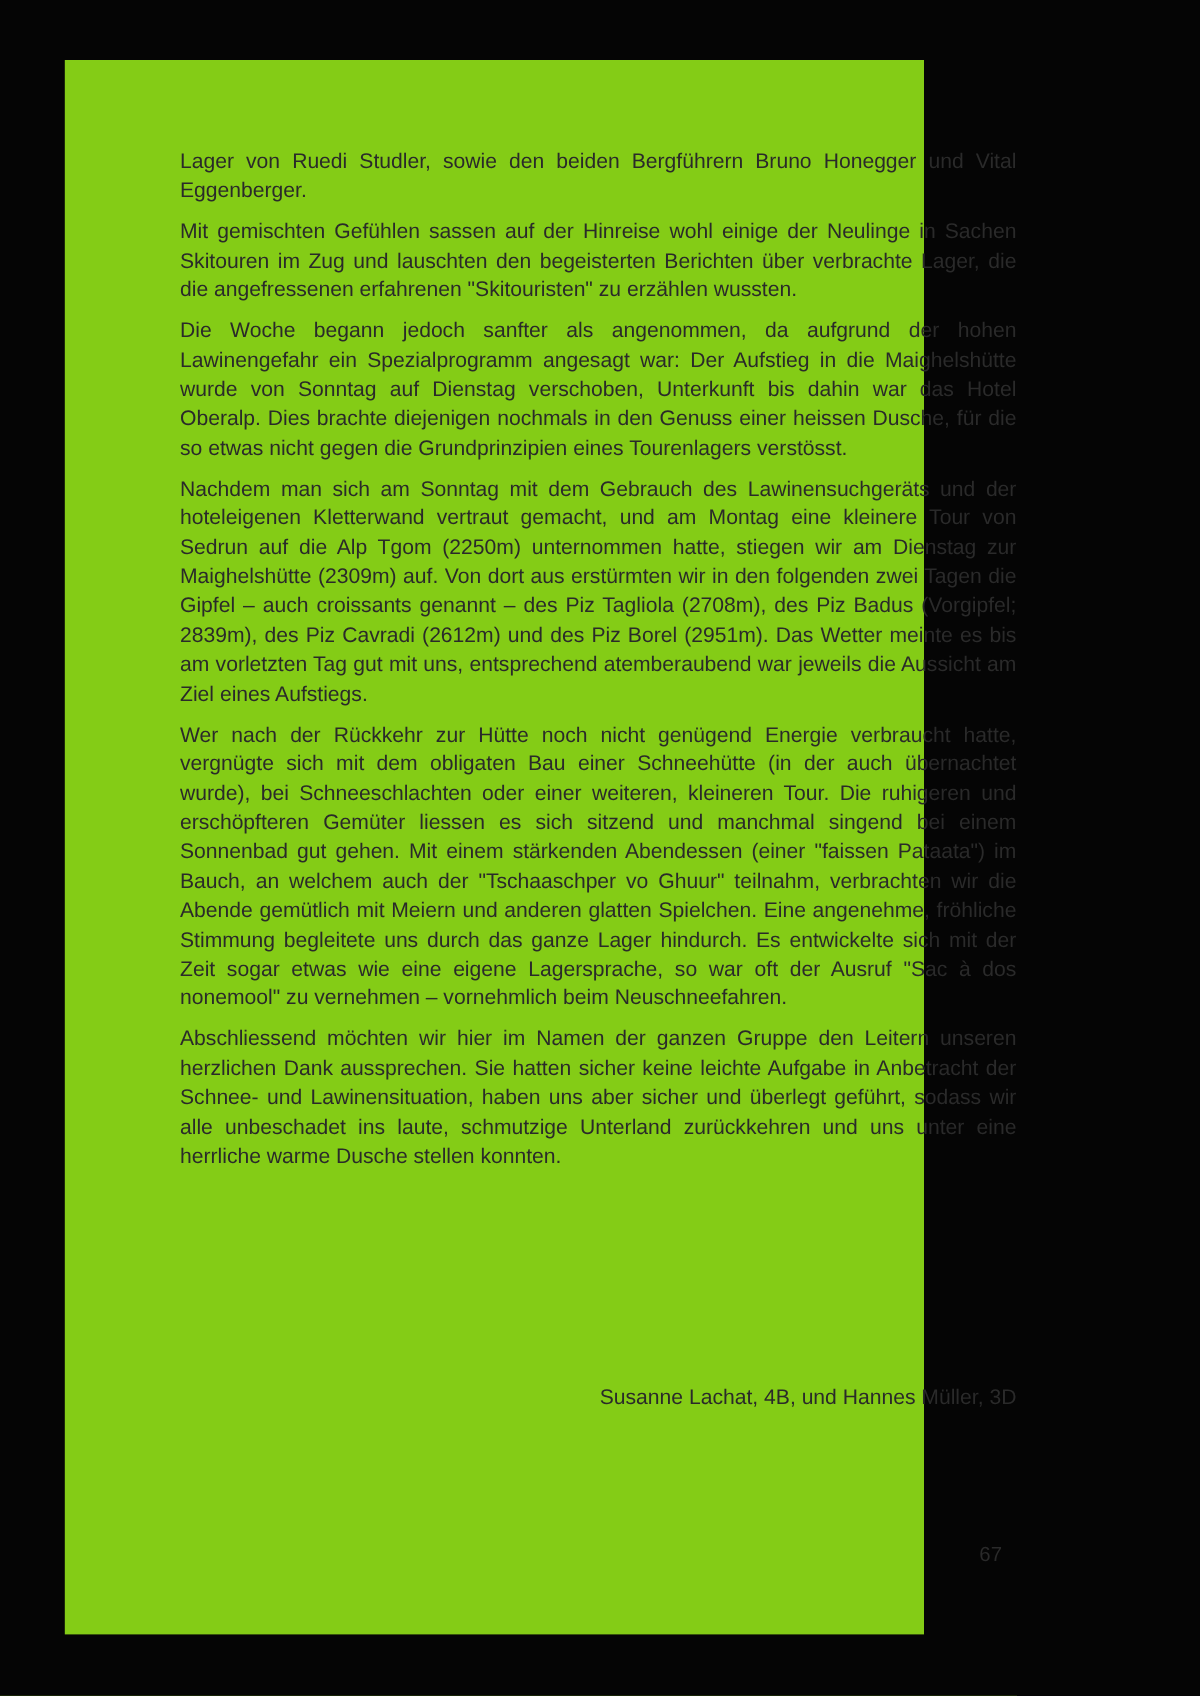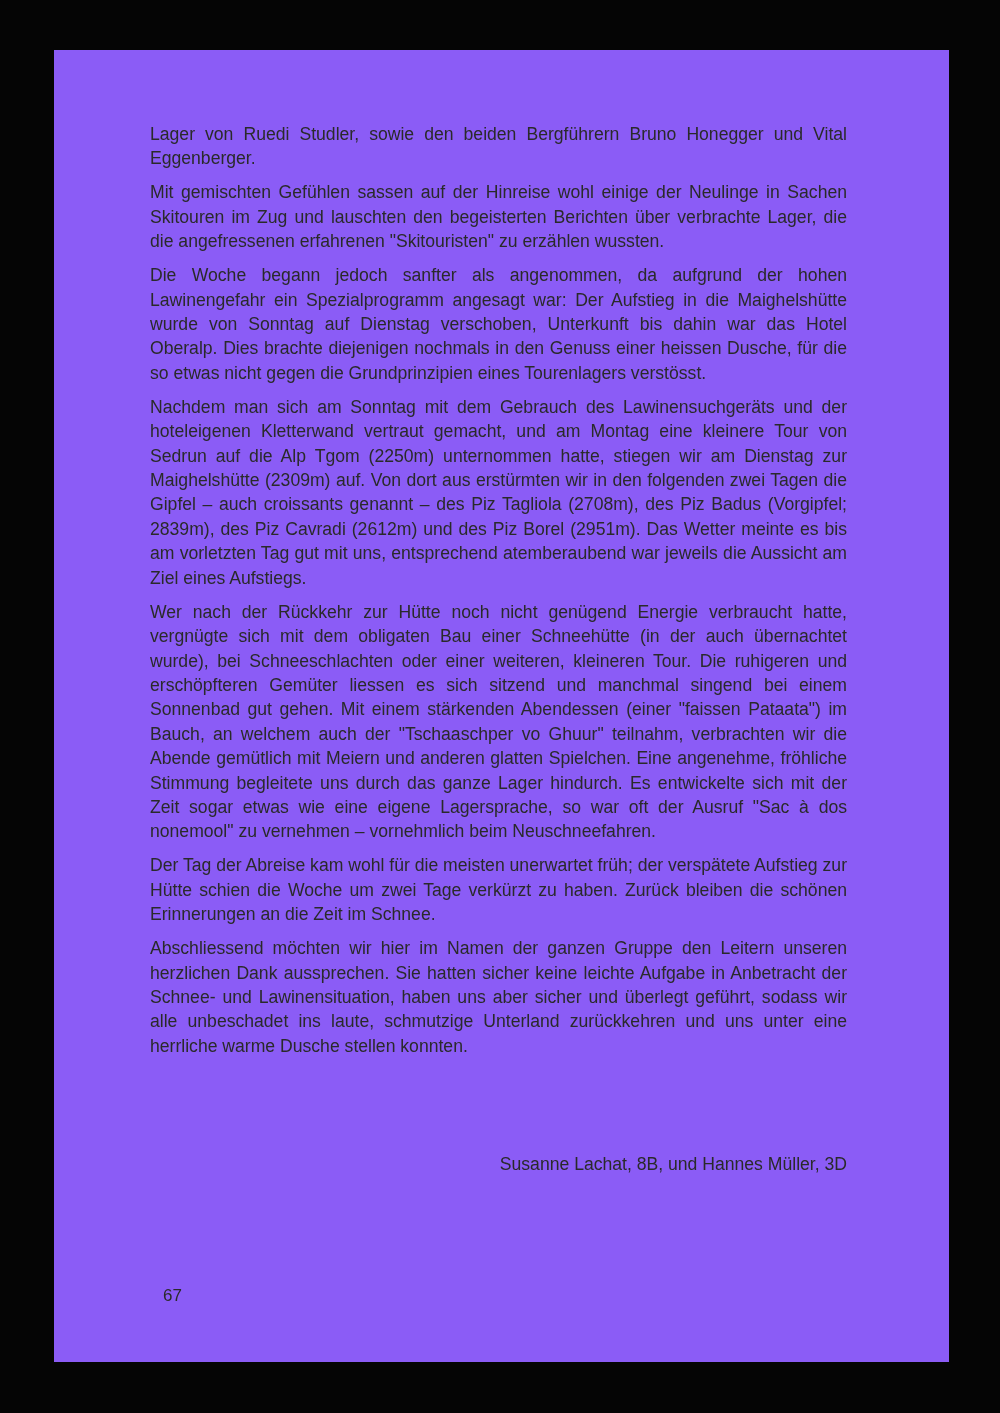--- a/index.html
+++ b/index.html
@@ -7,23 +7,23 @@
       padding: 0;
       background: #050505;
       width: 1000px;
       height: 1413px;
       overflow: hidden;
     }
     .page {
       position: absolute;
       left: 54px;
       top: 50px;
-      width: 895px;
+      width: 716px;
       height: 1312px;
-      background: #8b5cf6;
+      background: #84cc16;
     }
     .content {
       position: absolute;
       left: 96px;
       top: 72px;
       width: 697px;
       font-family: "Liberation Sans", sans-serif;
       font-size: 17.6px;
       line-height: 24.4px;
       color: #2a2a2a;
@@ -39,38 +39,37 @@
       top: 1102px;
       width: 697px;
       text-align: right;
       font-family: "Liberation Sans", sans-serif;
       font-size: 17.6px;
       line-height: 24px;
       color: #2a2a2a;
     }
     .page-number {
       position: absolute;
-      left: 109px;
+      left: 84px;
       top: 1234px;
       width: 697px;
-      text-align: left;
+      text-align: right;
       font-family: "Liberation Sans", sans-serif;
       font-size: 17px;
       line-height: 24px;
       color: #2a2a2a;
     }
   </style>
 </head>
 <body>
 
 <div class="page">
   <div class="content">
     <p>Lager von Ruedi Studler, sowie den beiden Bergführern Bruno Honegger und Vital Eggenberger.</p>
     <p>Mit gemischten Gefühlen sassen auf der Hinreise wohl einige der Neulinge in Sachen Skitouren im Zug und lauschten den begeisterten Berichten über ver­brachte Lager, die die angefressenen erfahrenen "Skitouristen" zu erzählen wussten.</p>
     <p>Die Woche begann jedoch sanfter als angenommen, da aufgrund der hohen Lawinengefahr ein Spezialprogramm angesagt war: Der Aufstieg in die Maig­helshütte wurde von Sonntag auf Dienstag verschoben, Unterkunft bis dahin war das Hotel Oberalp. Dies brachte diejenigen nochmals in den Genuss einer heissen Dusche, für die so etwas nicht gegen die Grundprinzipien eines Tou­renlagers verstösst.</p>
     <p>Nachdem man sich am Sonntag mit dem Gebrauch des Lawinensuchgeräts und der hoteleigenen Kletterwand vertraut gemacht, und am Montag eine klei­nere Tour von Sedrun auf die Alp Tgom (2250m) unternommen hatte, stiegen wir am Dienstag zur Maighelshütte (2309m) auf. Von dort aus erstürmten wir in den folgenden zwei Tagen die Gipfel – auch croissants genannt – des Piz Tag­liola (2708m), des Piz Badus (Vorgipfel; 2839m), des Piz Cavradi (2612m) und des Piz Borel (2951m). Das Wetter meinte es bis am vorletzten Tag gut mit uns, entsprechend atemberaubend war jeweils die Aussicht am Ziel eines Auf­stiegs.</p>
     <p>Wer nach der Rückkehr zur Hütte noch nicht genügend Energie verbraucht hatte, vergnügte sich mit dem obligaten Bau einer Schneehütte (in der auch übernachtet wurde), bei Schneeschlachten oder einer weiteren, kleineren Tour. Die ruhigeren und erschöpfteren Gemüter liessen es sich sitzend und manch­mal singend bei einem Sonnenbad gut gehen. Mit einem stärkenden Abendes­sen (einer "faissen Pataata") im Bauch, an welchem auch der "Tschaaschper vo Ghuur" teilnahm, verbrachten wir die Abende gemütlich mit Meiern und an­deren glatten Spielchen. Eine angenehme, fröhliche Stimmung begleitete uns durch das ganze Lager hindurch. Es entwickelte sich mit der Zeit sogar etwas wie eine eigene Lagersprache, so war oft der Ausruf "Sac à dos nonemool" zu vernehmen – vornehmlich beim Neuschneefahren.</p>
-    <p>Der Tag der Abreise kam wohl für die meisten unerwartet früh; der verspätete Aufstieg zur Hütte schien die Woche um zwei Tage verkürzt zu haben. Zurück bleiben die schönen Erinnerungen an die Zeit im Schnee.</p>
     <p>Abschliessend möchten wir hier im Namen der ganzen Gruppe den Leitern un­seren herzlichen Dank aussprechen. Sie hatten sicher keine leichte Aufgabe in Anbetracht der Schnee- und Lawinensituation, haben uns aber sicher und überlegt geführt, sodass wir alle unbeschadet ins laute, schmutzige Unterland zurückkehren und uns unter eine herrliche warme Dusche stellen konnten.</p>
   </div>
-  <div class="signature">Susanne Lachat, 8B, und Hannes Müller, 3D</div>
+  <div class="signature">Susanne Lachat, 4B, und Hannes Müller, 3D</div>
   <div class="page-number">67</div>
 </div>
 
 </body></html>

